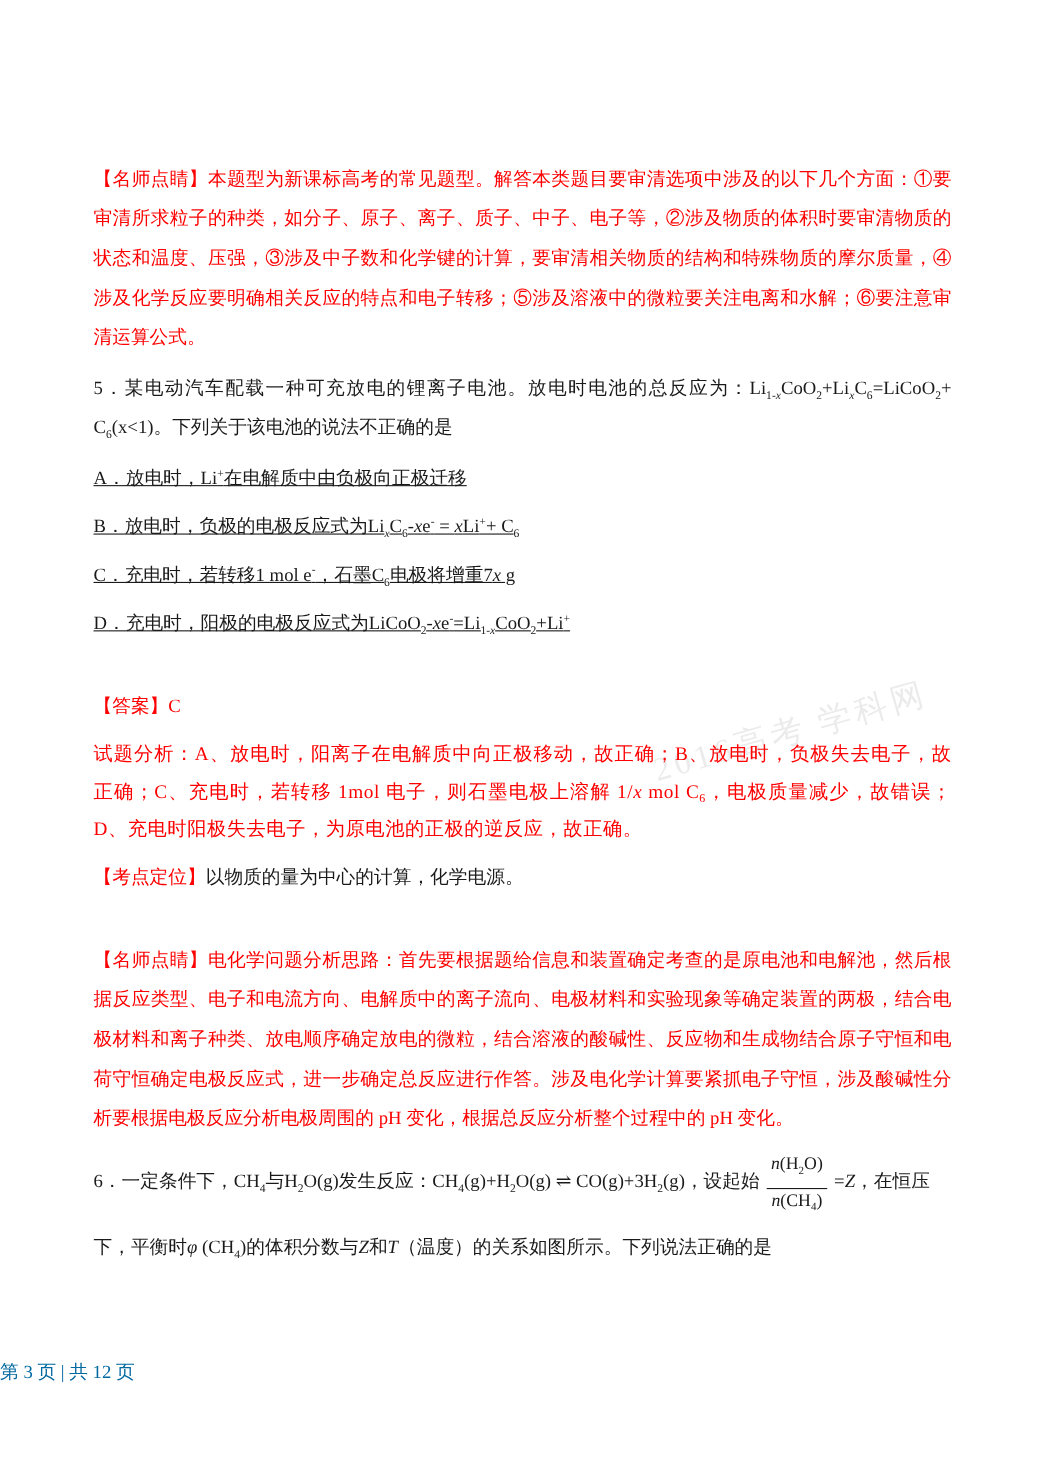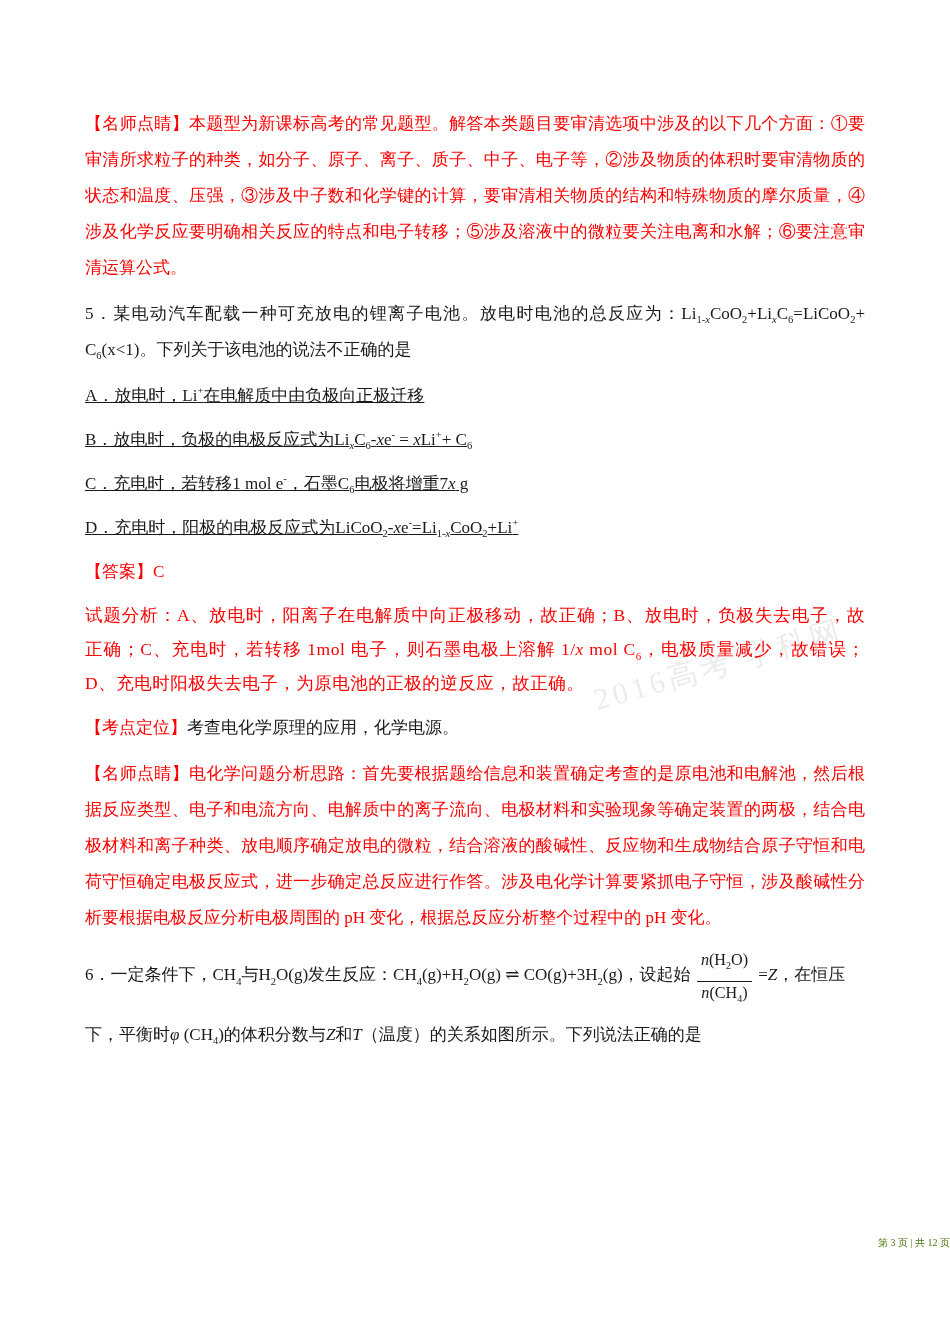--- a/index.html
+++ b/index.html
@@ -20,21 +20,21 @@
     width: 780px;
   }
   .para {
     margin: 0 0 10px 0;
     font-size: 17px;
     line-height: 36px;
     text-align: justify;
   }
   .para.tight { margin-bottom: 8px; }
   .option { text-align: left; margin-bottom: 8px; text-decoration: underline; }
-  .red { color: var(--red); }
+  .red { color: var(--red); margin-top: 39px; }
   .label { color: var(--red); }
   .analysis {
     color: var(--red);
     font-size: 17.5px;
     line-height: 34px;
     letter-spacing: 0.5px;
   }
   sub, sup { font-size: 0.62em; line-height: 0; }
   i { font-style: italic; }
   .frac {
@@ -55,23 +55,23 @@
     color: rgba(60,60,60,0.10);
     font-size: 30px;
     letter-spacing: 4px;
     white-space: nowrap;
     pointer-events: none;
   }
   .footer {
     position: absolute;
     left: 0; right: 0;
     top: 1236px;
-    text-align: right;
-    font-size: 10px;
-    color: #4d7c0f;
+    text-align: left;
+    font-size: 17px;
+    color: #0369a1;
     font-family: "Liberation Serif", "DejaVu Serif", serif;
   }
 </style>
 </head>
 <body>
 
 <div class="page">
 
   <div class="watermark">2016高考 学科网</div>
 
@@ -85,21 +85,21 @@
     <p class="para option">A．放电时，Li<sup>+</sup>在电解质中由负极向正极迁移</p>
     <p class="para option">B．放电时，负极的电极反应式为Li<sub><i>x</i></sub>C<sub>6</sub>-<i>x</i>e<sup>-</sup> = <i>x</i>Li<sup>+</sup>+ C<sub>6</sub></p>
     <p class="para option">C．充电时，若转移1 mol e<sup>-</sup>，石墨C<sub>6</sub>电极将增重7<i>x</i> g</p>
     <p class="para option">D．充电时，阳极的电极反应式为LiCoO<sub>2</sub>-<i>x</i>e<sup>-</sup>=Li<sub>1-<i>x</i></sub>CoO<sub>2</sub>+Li<sup>+</sup></p>
 
     <p class="para red tight"><span>【答案】</span><span>C</span></p>
 
 
     <p class="para analysis">试题分析：A、放电时，阳离子在电解质中向正极移动，故正确；B、放电时，负极失去电子，故正确；C、充电时，若转移 1mol 电子，则石墨电极上溶解 1/<i>x</i> mol C<sub>6</sub>，电极质量减少，故错误；D、充电时阳极失去电子，为原电池的正极的逆反应，故正确。</p>
 
-    <p class="para"><span class="label">【考点定位】</span><span>考查电化学原理的应用，化学电源。</span></p>
+    <p class="para"><span class="label">【考点定位】</span><span>以物质的量为中心的计算，化学电源。</span></p>
 
     <p class="para red"><span>【名师点睛】</span><span>电化学问题分析思路：首先要根据题给信息和装置确定考查的是原电池和电解池，然后根据反应类型、电子和电流方向、电解质中的离子流向、电极材料和实验现象等确定装置的两极，结合电极材料和离子种类、放电顺序确定放电的微粒，结合溶液的酸碱性、反应物和生成物结合原子守恒和电荷守恒确定电极反应式，进一步确定总反应进行作答。涉及电化学计算要紧抓电子守恒，涉及酸碱性分析要根据电极反应分析电极周围的 pH 变化，根据总反应分析整个过程中的 pH 变化。</span></p>
 
     <p class="para q6line1" style="margin-top:14px;">6．一定条件下，CH<sub>4</sub>与H<sub>2</sub>O(g)发生反应：CH<sub>4</sub>(g)+H<sub>2</sub>O(g) ⇌ CO(g)+3H<sub>2</sub>(g)，设起始 <span class="frac"><span class="num"><i>n</i>(H<sub>2</sub>O)</span><span class="den"><i>n</i>(CH<sub>4</sub>)</span></span> =<i>Z</i>，在恒压</p>
 
     <p class="para" style="margin-top:14px;">下，平衡时<i>φ</i> (CH<sub>4</sub>)的体积分数与<i>Z</i>和<i>T</i>（温度）的关系如图所示。下列说法正确的是</p>
 
   </div>
 
   <div class="footer">第 3 页 | 共 12 页</div>

